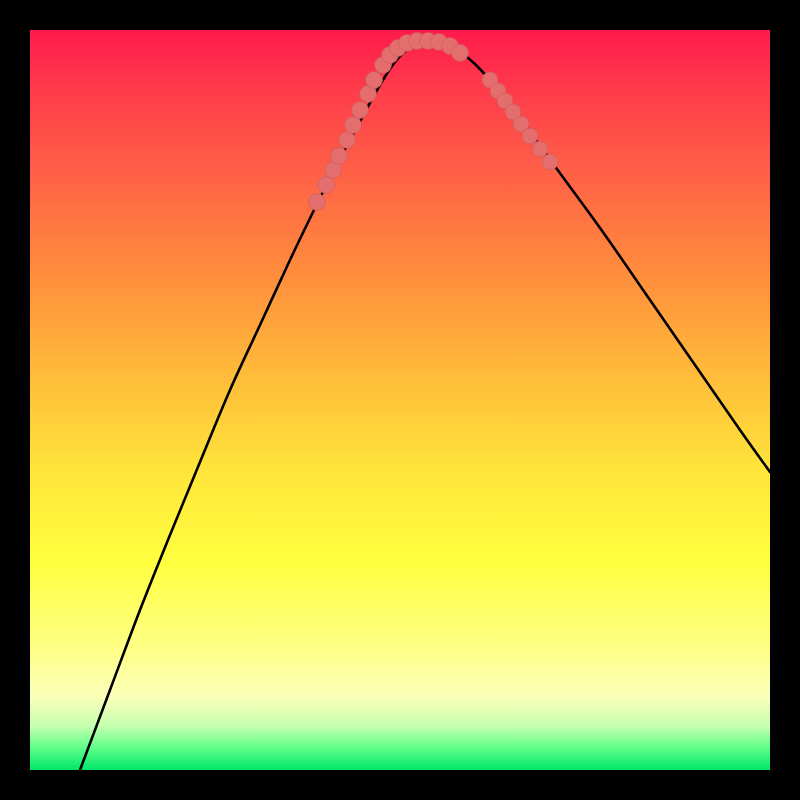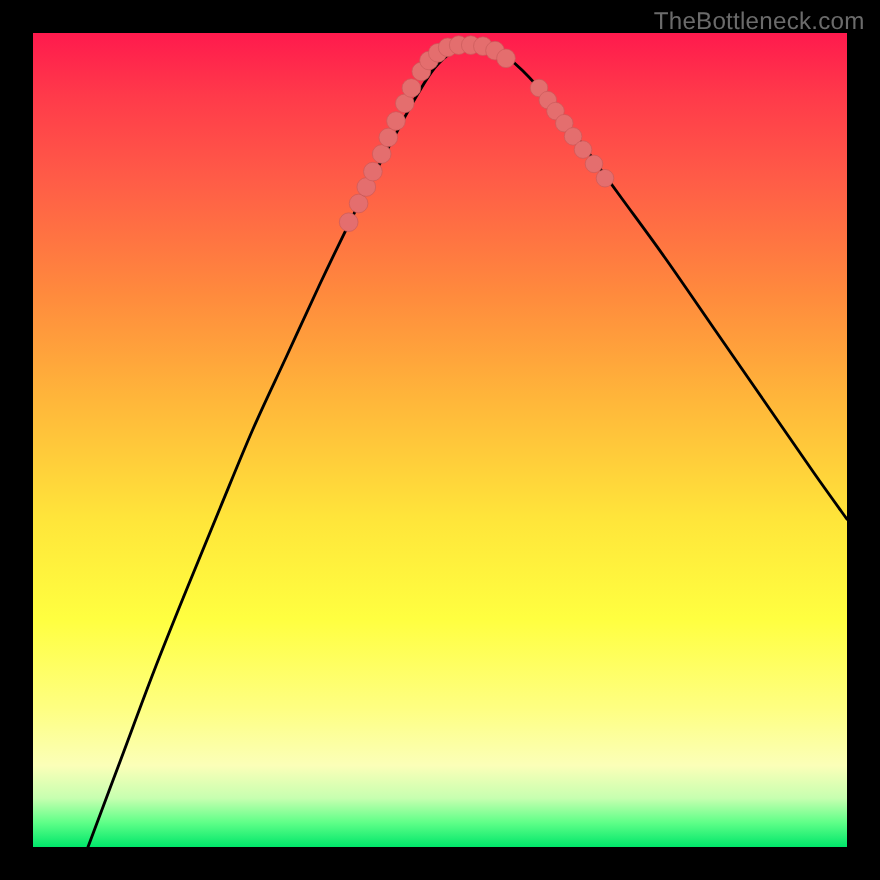--- a/index.html
+++ b/index.html
@@ -52,21 +52,20 @@
   svg.curve {
     position: absolute;
     left: 0;
     top: 0;
   }
 </style>
 </head>
 <body>
 
 <div class="frame">
-  <div class="watermark">TheBottleneck.com</div>
   <div class="plot">
     <svg class="curve" width="740" height="740" viewBox="0 0 740 740">
       <path fill="none" stroke-width="2.6" stroke-linecap="round" id="curve-path" d="M 50 740 C 55 726.6666666666666, 70 686.6666666666666, 80 660 C 90 633.3333333333334, 100 605.8333333333334, 110 580 C 120 554.1666666666666, 130 529.6666666666666, 140 505 C 150 480.3333333333333, 160 456.1666666666667, 170 432 C 180 407.8333333333333, 190 382.8333333333333, 200 360 C 210 337.1666666666667, 220 316.6666666666667, 230 295 C 240 273.3333333333333, 250.83333333333334 249.5, 260 230 C 269.1666666666667 210.5, 277.5 193.33333333333334, 285 178 C 292.5 162.66666666666666, 299.1666666666667 149.33333333333334, 305 138 C 310.8333333333333 126.66666666666667, 315 119.33333333333333, 320 110 C 325 100.66666666666667, 330 91.16666666666667, 335 82 C 340 72.83333333333333, 345 63.333333333333336, 350 55 C 355 46.666666666666664, 360 38.166666666666664, 365 32 C 370 25.833333333333332, 375 21.333333333333332, 380 18 C 385 14.666666666666666, 390 13, 395 12 C 400 11, 405 11, 410 12 C 415 13, 419.1666666666667 14.333333333333334, 425 18 C 430.8333333333333 21.666666666666668, 437.5 26.666666666666668, 445 34 C 452.5 41.333333333333336, 460.8333333333333 50.666666666666664, 470 62 C 479.1666666666667 73.33333333333333, 489.1666666666667 87.33333333333333, 500 102 C 510.8333333333333 116.66666666666667, 522.5 132.83333333333334, 535 150 C 547.5 167.16666666666666, 560.8333333333334 185, 575 205 C 589.1666666666666 225, 605 248.33333333333334, 620 270 C 635 291.6666666666667, 650 313.3333333333333, 665 335 C 680 356.6666666666667, 697.5 382.1666666666667, 710 400 C 722.5 417.8333333333333, 735 435, 740 442" stroke="#000000"></path>
       <g id="dots-left">
           <circle cx="287" cy="172" r="8.5" fill="#e46e6e" stroke="#c85a5a" stroke-width="0.6"></circle>
           <circle cx="296" cy="155" r="8.5" fill="#e46e6e" stroke="#c85a5a" stroke-width="0.6"></circle>
           <circle cx="303" cy="140" r="8.5" fill="#e46e6e" stroke="#c85a5a" stroke-width="0.6"></circle>
           <circle cx="309" cy="126" r="8.5" fill="#e46e6e" stroke="#c85a5a" stroke-width="0.6"></circle>
           <circle cx="317" cy="110" r="8.5" fill="#e46e6e" stroke="#c85a5a" stroke-width="0.6"></circle>
           <circle cx="323" cy="95" r="8.5" fill="#e46e6e" stroke="#c85a5a" stroke-width="0.6"></circle>

